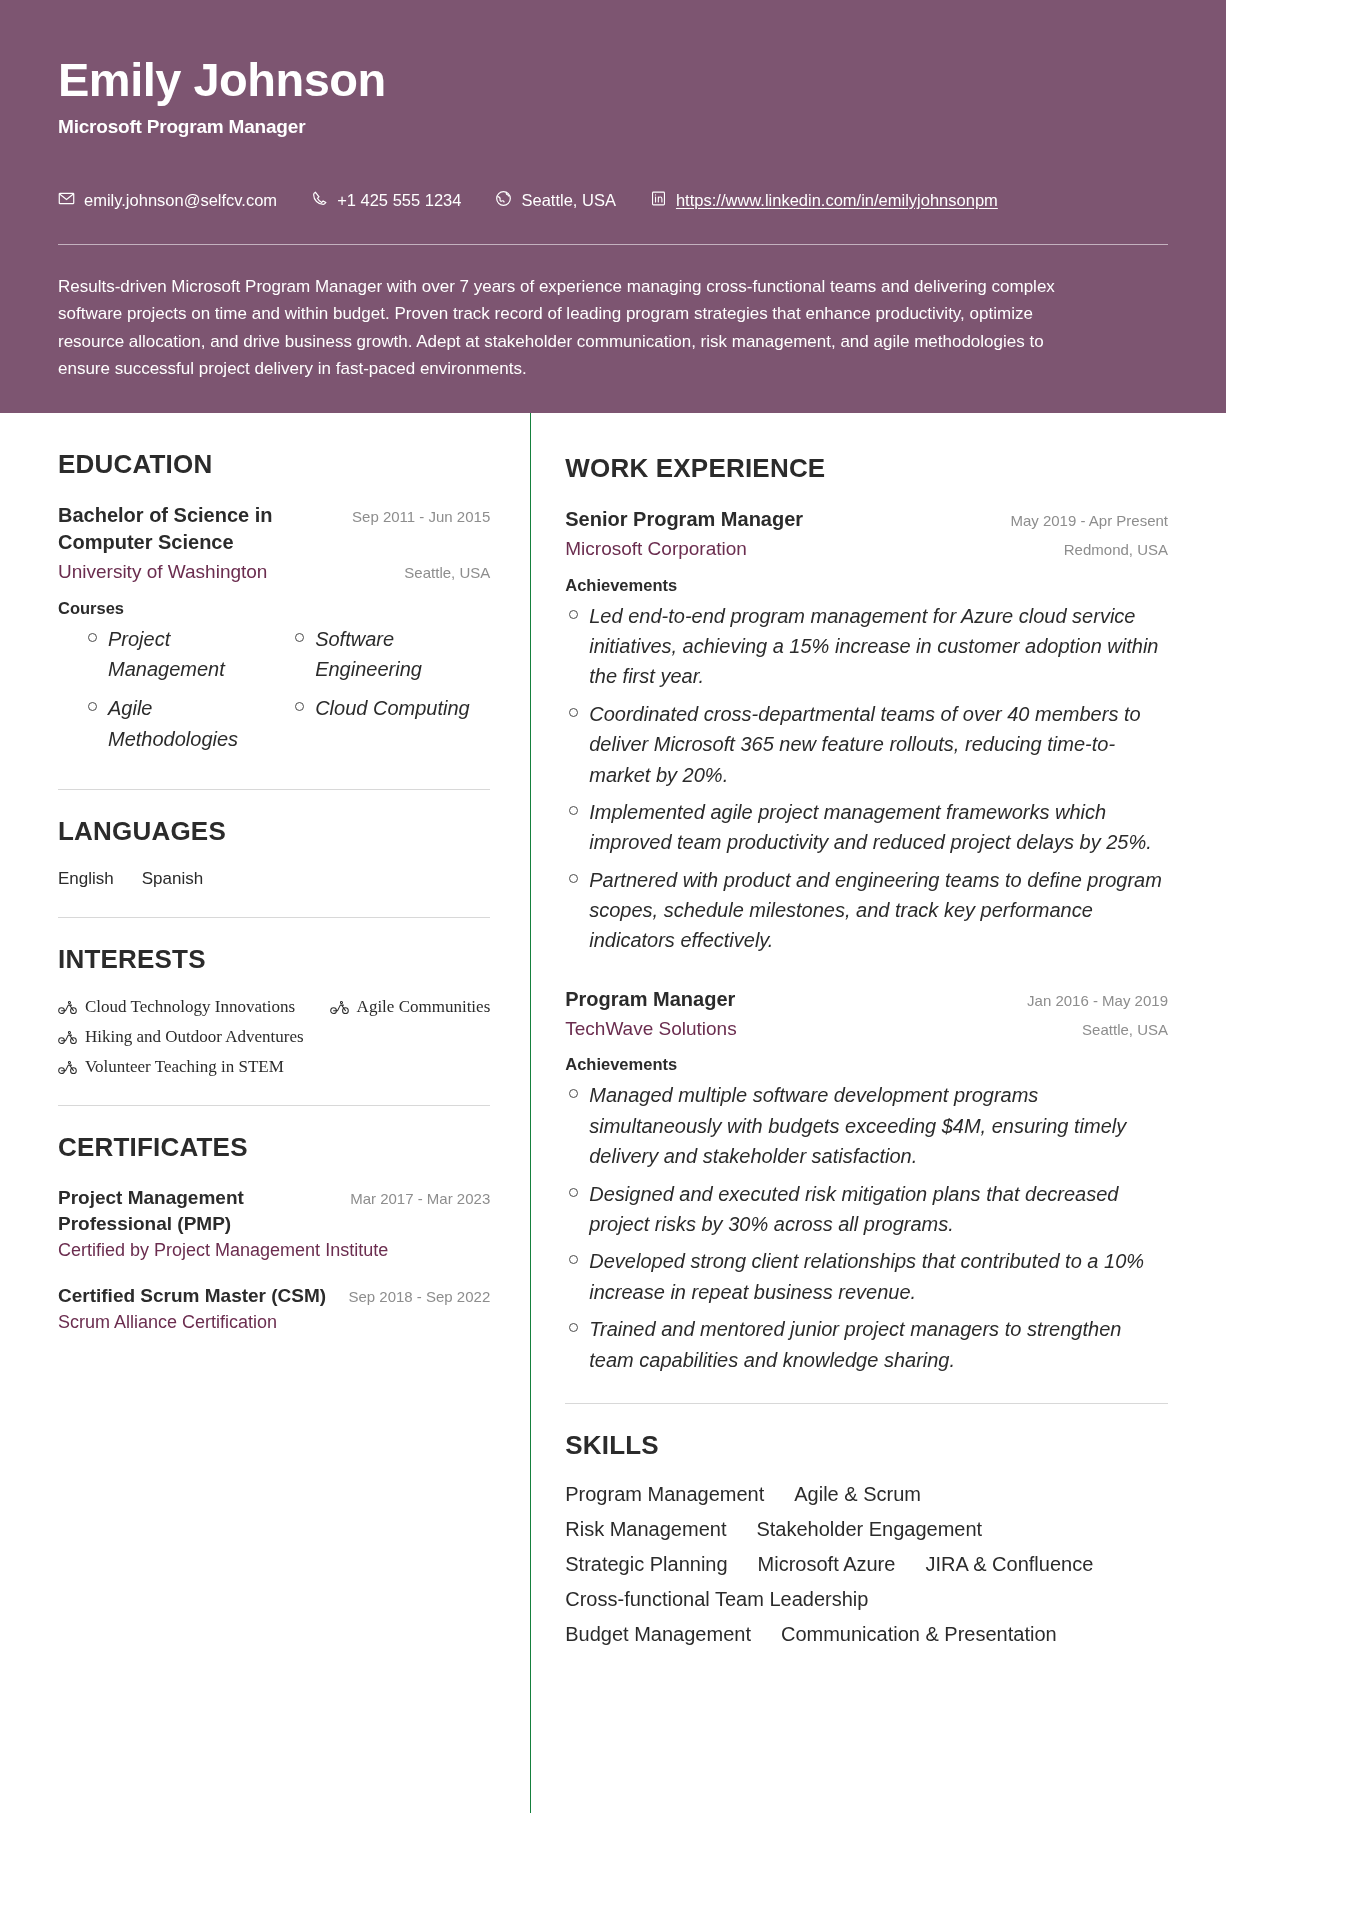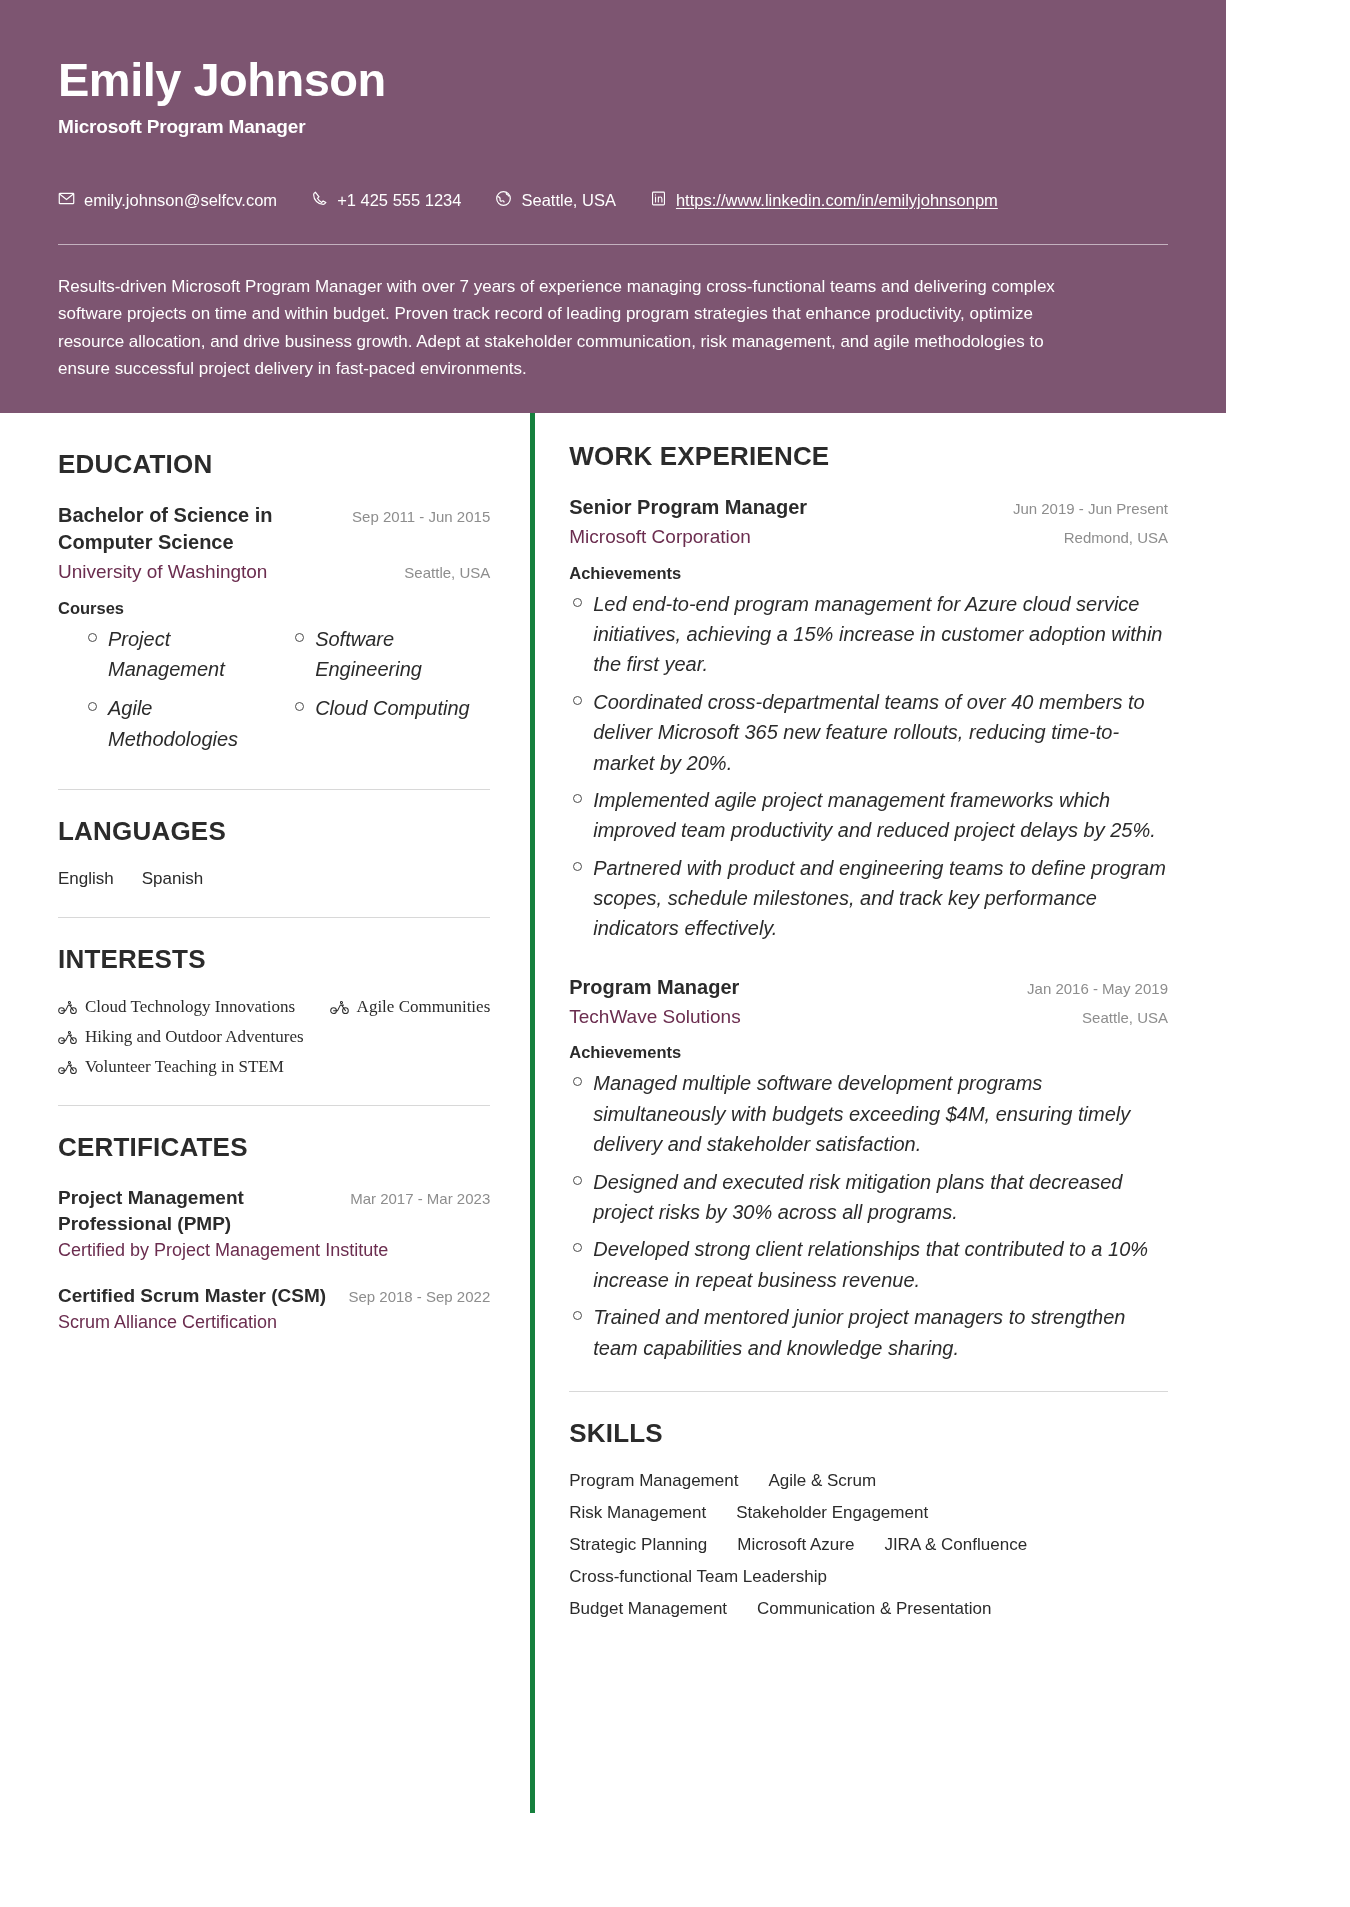--- a/index.html
+++ b/index.html
@@ -64,22 +64,22 @@
     display:flex;
     align-items:flex-start;
     padding:0;
   }
   .col-left {
     width:545px;
     padding:36px 40px 40px 58px;
   }
   .col-right {
     width:805px;
-    padding:28px 58px 40px 34px;
-    border-left:5px solid #15803d;
+    padding:40px 58px 40px 34px;
+    border-left:1px solid #15803d;
     min-height:1400px;
   }
 
   .sec-title {
     font-size:26px;
     font-weight:bold;
     letter-spacing:0.2px;
     color:#2b2b2b;
     margin-bottom:22px;
   }
@@ -199,21 +199,21 @@
     line-height:1.35;
   }
   .cert-date { font-size:15px; color:#8d8d8d; white-space:nowrap; flex:0 0 auto; }
   .cert-issuer { font-size:18px; color:#6b2d4f; margin-top:2px; line-height:1.35; }
 
   
   .skills-flow {
     display:flex;
     flex-wrap:wrap;
     gap:12px 30px;
-    font-size:17px;
+    font-size:20px;
     color:#2b2b2b;
     max-width:720px;
   }
   .skill { white-space:nowrap; }
 </style>
 </head>
 <body>
 
 <div class="page">
 
@@ -382,21 +382,21 @@
     </div>
 
     <div class="col-right">
 
       <div class="sec">
         <div class="sec-title">WORK EXPERIENCE</div>
 
         <div class="entry">
           <div class="entry-head">
             <div class="entry-title">Senior Program Manager</div>
-            <div class="entry-date">Jun 2019 - Jun Present</div>
+            <div class="entry-date">May 2019 - Apr Present</div>
           </div>
           <div class="entry-sub">
             <div class="entry-org">Microsoft Corporation</div>
             <div class="entry-loc">Redmond, USA</div>
           </div>
           <div class="sub-label">Achievements</div>
           <ul class="hollow">
             <li>Led end-to-end program management for Azure cloud service initiatives, achieving a 15% increase in customer adoption within the first year.</li>
             <li>Coordinated cross-departmental teams of over 40 members to deliver Microsoft 365 new feature rollouts, reducing time-to-market by 20%.</li>
             <li>Implemented agile project management frameworks which improved team productivity and reduced project delays by 25%.</li>

